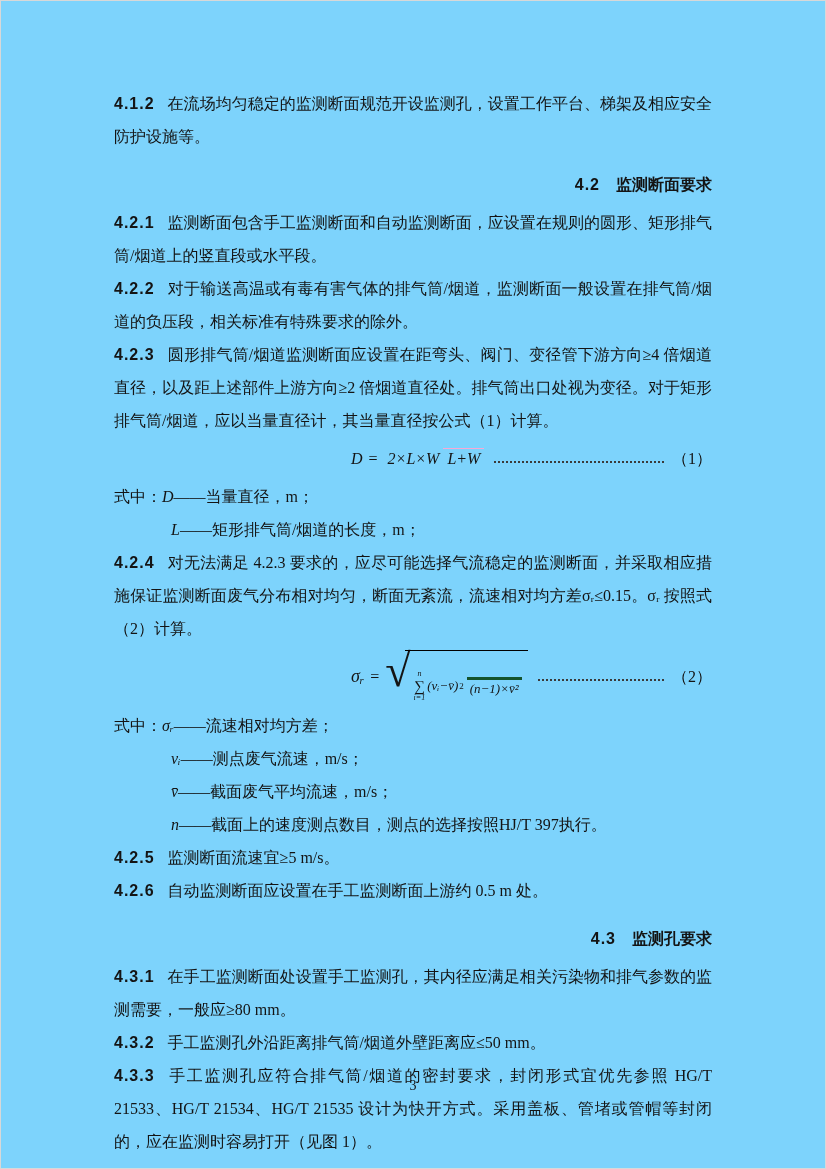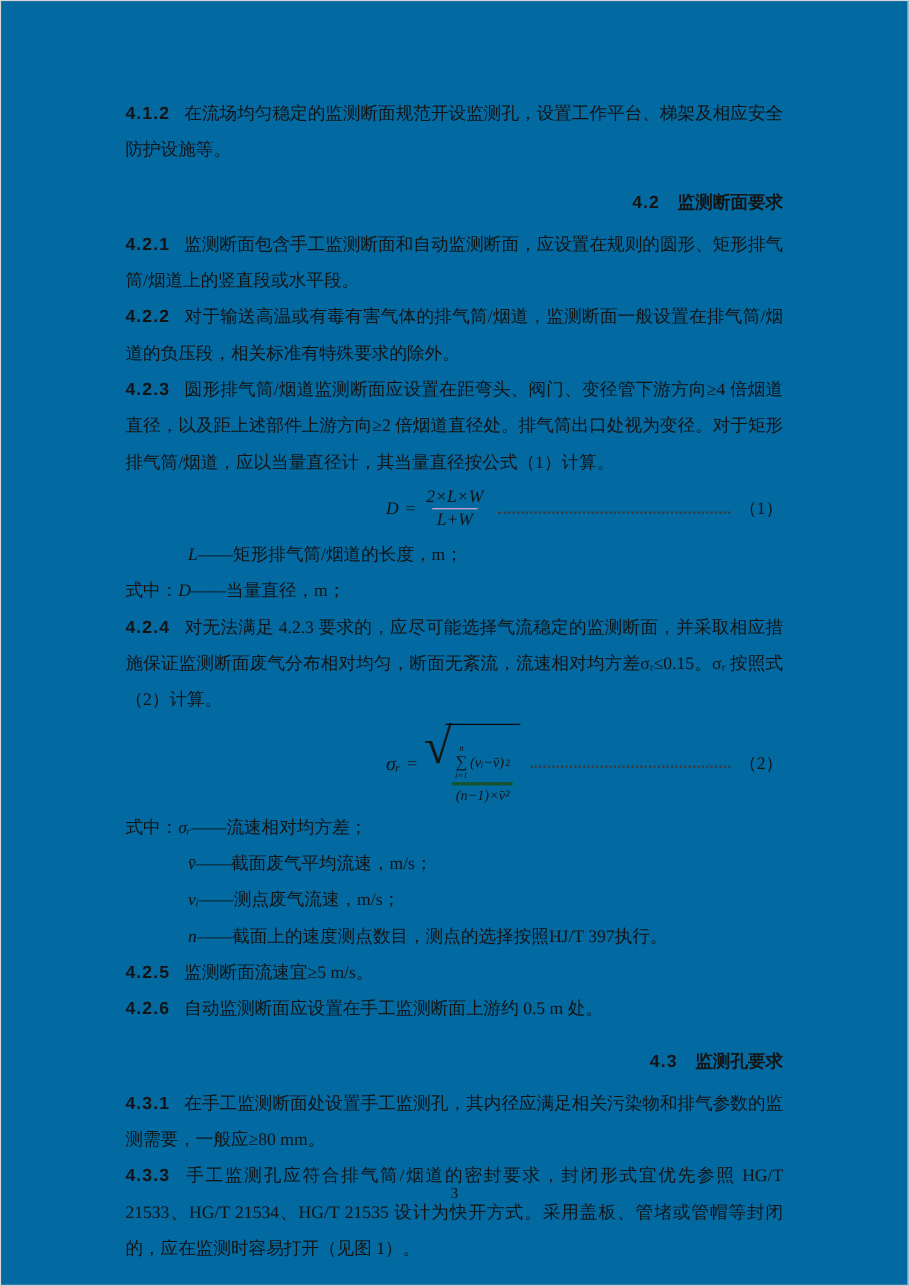--- a/index.html
+++ b/index.html
@@ -1,17 +1,17 @@
 <!DOCTYPE html>
 <html><head>
 <meta charset="utf-8">
 <style>
   html,body{margin:0;padding:0;background:#ededed;}
   .page{
-    width:826px;height:1169px;background:#0369a1;position:relative;margin:0 auto;
+    width:826px;height:1169px;background:#7dd3fc;position:relative;margin:0 auto;
     box-sizing:border-box;padding:86px 113px 0 113px;
     font-family:"Liberation Serif","DejaVu Serif",serif;
     font-size:16px;line-height:33px;color:#141414;
     border:1px solid #d8d8d8;
   }
   p{margin:0;text-align:justify;}
   .num{
     font-weight:700;
     font-family:"Liberation Sans","DejaVu Sans",sans-serif;
     margin-right:13px;letter-spacing:1px;
@@ -22,21 +22,21 @@
     text-align:right;
   }
   .heading .num{margin-right:16px;}
   .sym{font-style:italic;font-family:"Liberation Serif","DejaVu Serif",serif;}
   .def{margin:0;}
   .def-indent{padding-left:57px;}
   
   .formula-row{display:flex;align-items:center;margin:5px 0;}
   .f-left{margin-left:237px;display:inline-flex;align-items:center;flex:none;}
   .f-eq{margin:0 6px;}
-  .frac{display:inline-flex;flex-direction:column;align-items:center;line-height:1.25;}
+  .frac{display:inline-flex;flex-direction:row;align-items:center;line-height:1.25;}
   .frac .top{padding:0 4px;}
   .frac .bot{border-top:1px solid #f9a8d4;padding:0 4px;}
   .leader{flex:1;margin:0 8px 0 10px;border-bottom:2px dotted #3a3a3a;height:0;transform:translateY(3px);}
   .f-label{flex:none;}
   
   .sqrt{display:inline-flex;align-items:flex-start;}
   .radical{font-size:46px;line-height:0.92;font-weight:400;margin-right:-6px;flex:none;}
   .radicand{border-top:1.5px solid #000;padding:3px 6px 0 6px;}
   .small-frac{font-size:13px;line-height:1.25;}
   .small-frac .top{display:inline-flex;align-items:center;padding:0 3px 1px 3px;}
@@ -82,25 +82,25 @@
       <span class="f-eq">=</span>
       <span class="frac sym">
         <span class="top">2×L×W</span>
         <span class="bot">L+W</span>
       </span>
     </span>
     <span class="leader"></span>
     <span class="f-label">（1）</span>
   </div>
 
+  <p class="def">
+    <span>式中：</span><span class="sym">D</span><span>——当量直径，m；</span>
+  </p>
   <p class="def def-indent">
     <span class="sym">L</span><span>——矩形排气筒/烟道的长度，m；</span>
-  </p>
-  <p class="def">
-    <span>式中：</span><span class="sym">D</span><span>——当量直径，m；</span>
   </p>
 
   <p>
     <span class="num">4.2.4</span><span>对无法满足 4.2.3 要求的，应尽可能选择气流稳定的监测断面，并采取相应措施保证监测断面废气分布相对均匀，断面无紊流，流速相对均方差σᵣ≤0.15。σᵣ 按照式（2）计算。</span>
   </p>
 
   <div class="formula-row">
     <span class="f-left">
       <span class="sym lhs-sigma">σᵣ</span>
       <span class="f-eq">=</span>
@@ -123,42 +123,45 @@
       </span>
     </span>
     <span class="leader"></span>
     <span class="f-label">（2）</span>
   </div>
 
   <p class="def">
     <span>式中：</span><span class="sym">σᵣ</span><span>——流速相对均方差；</span>
   </p>
   <p class="def def-indent">
-    <span class="sym">v̄</span><span>——截面废气平均流速，m/s；</span>
+    <span class="sym">vᵢ</span><span>——测点废气流速，m/s；</span>
   </p>
   <p class="def def-indent">
-    <span class="sym">vᵢ</span><span>——测点废气流速，m/s；</span>
+    <span class="sym">v̄</span><span>——截面废气平均流速，m/s；</span>
   </p>
   <p class="def def-indent">
     <span class="sym">n</span><span>——截面上的速度测点数目，测点的选择按照HJ/T 397执行。</span>
   </p>
 
   <p>
     <span class="num">4.2.5</span><span>监测断面流速宜≥5 m/s。</span>
   </p>
   <p>
     <span class="num">4.2.6</span><span>自动监测断面应设置在手工监测断面上游约 0.5 m 处。</span>
   </p>
 
   <p class="heading">
     <span class="num">4.3</span><span>监测孔要求</span>
   </p>
 
   <p>
     <span class="num">4.3.1</span><span>在手工监测断面处设置手工监测孔，其内径应满足相关污染物和排气参数的监测需要，一般应≥80 mm。</span>
   </p>
   <p>
+    <span class="num">4.3.2</span><span>手工监测孔外沿距离排气筒/烟道外壁距离应≤50 mm。</span>
+  </p>
+  <p>
     <span class="num">4.3.3</span><span>手工监测孔应符合排气筒/烟道的密封要求，封闭形式宜优先参照 HG/T 21533、HG/T 21534、HG/T 21535 设计为快开方式。采用盖板、管堵或管帽等封闭的，应在监测时容易打开（见图 1）。</span>
   </p>
 
   <div class="pageno">3</div>
 
 </div>
 
 </body></html>

